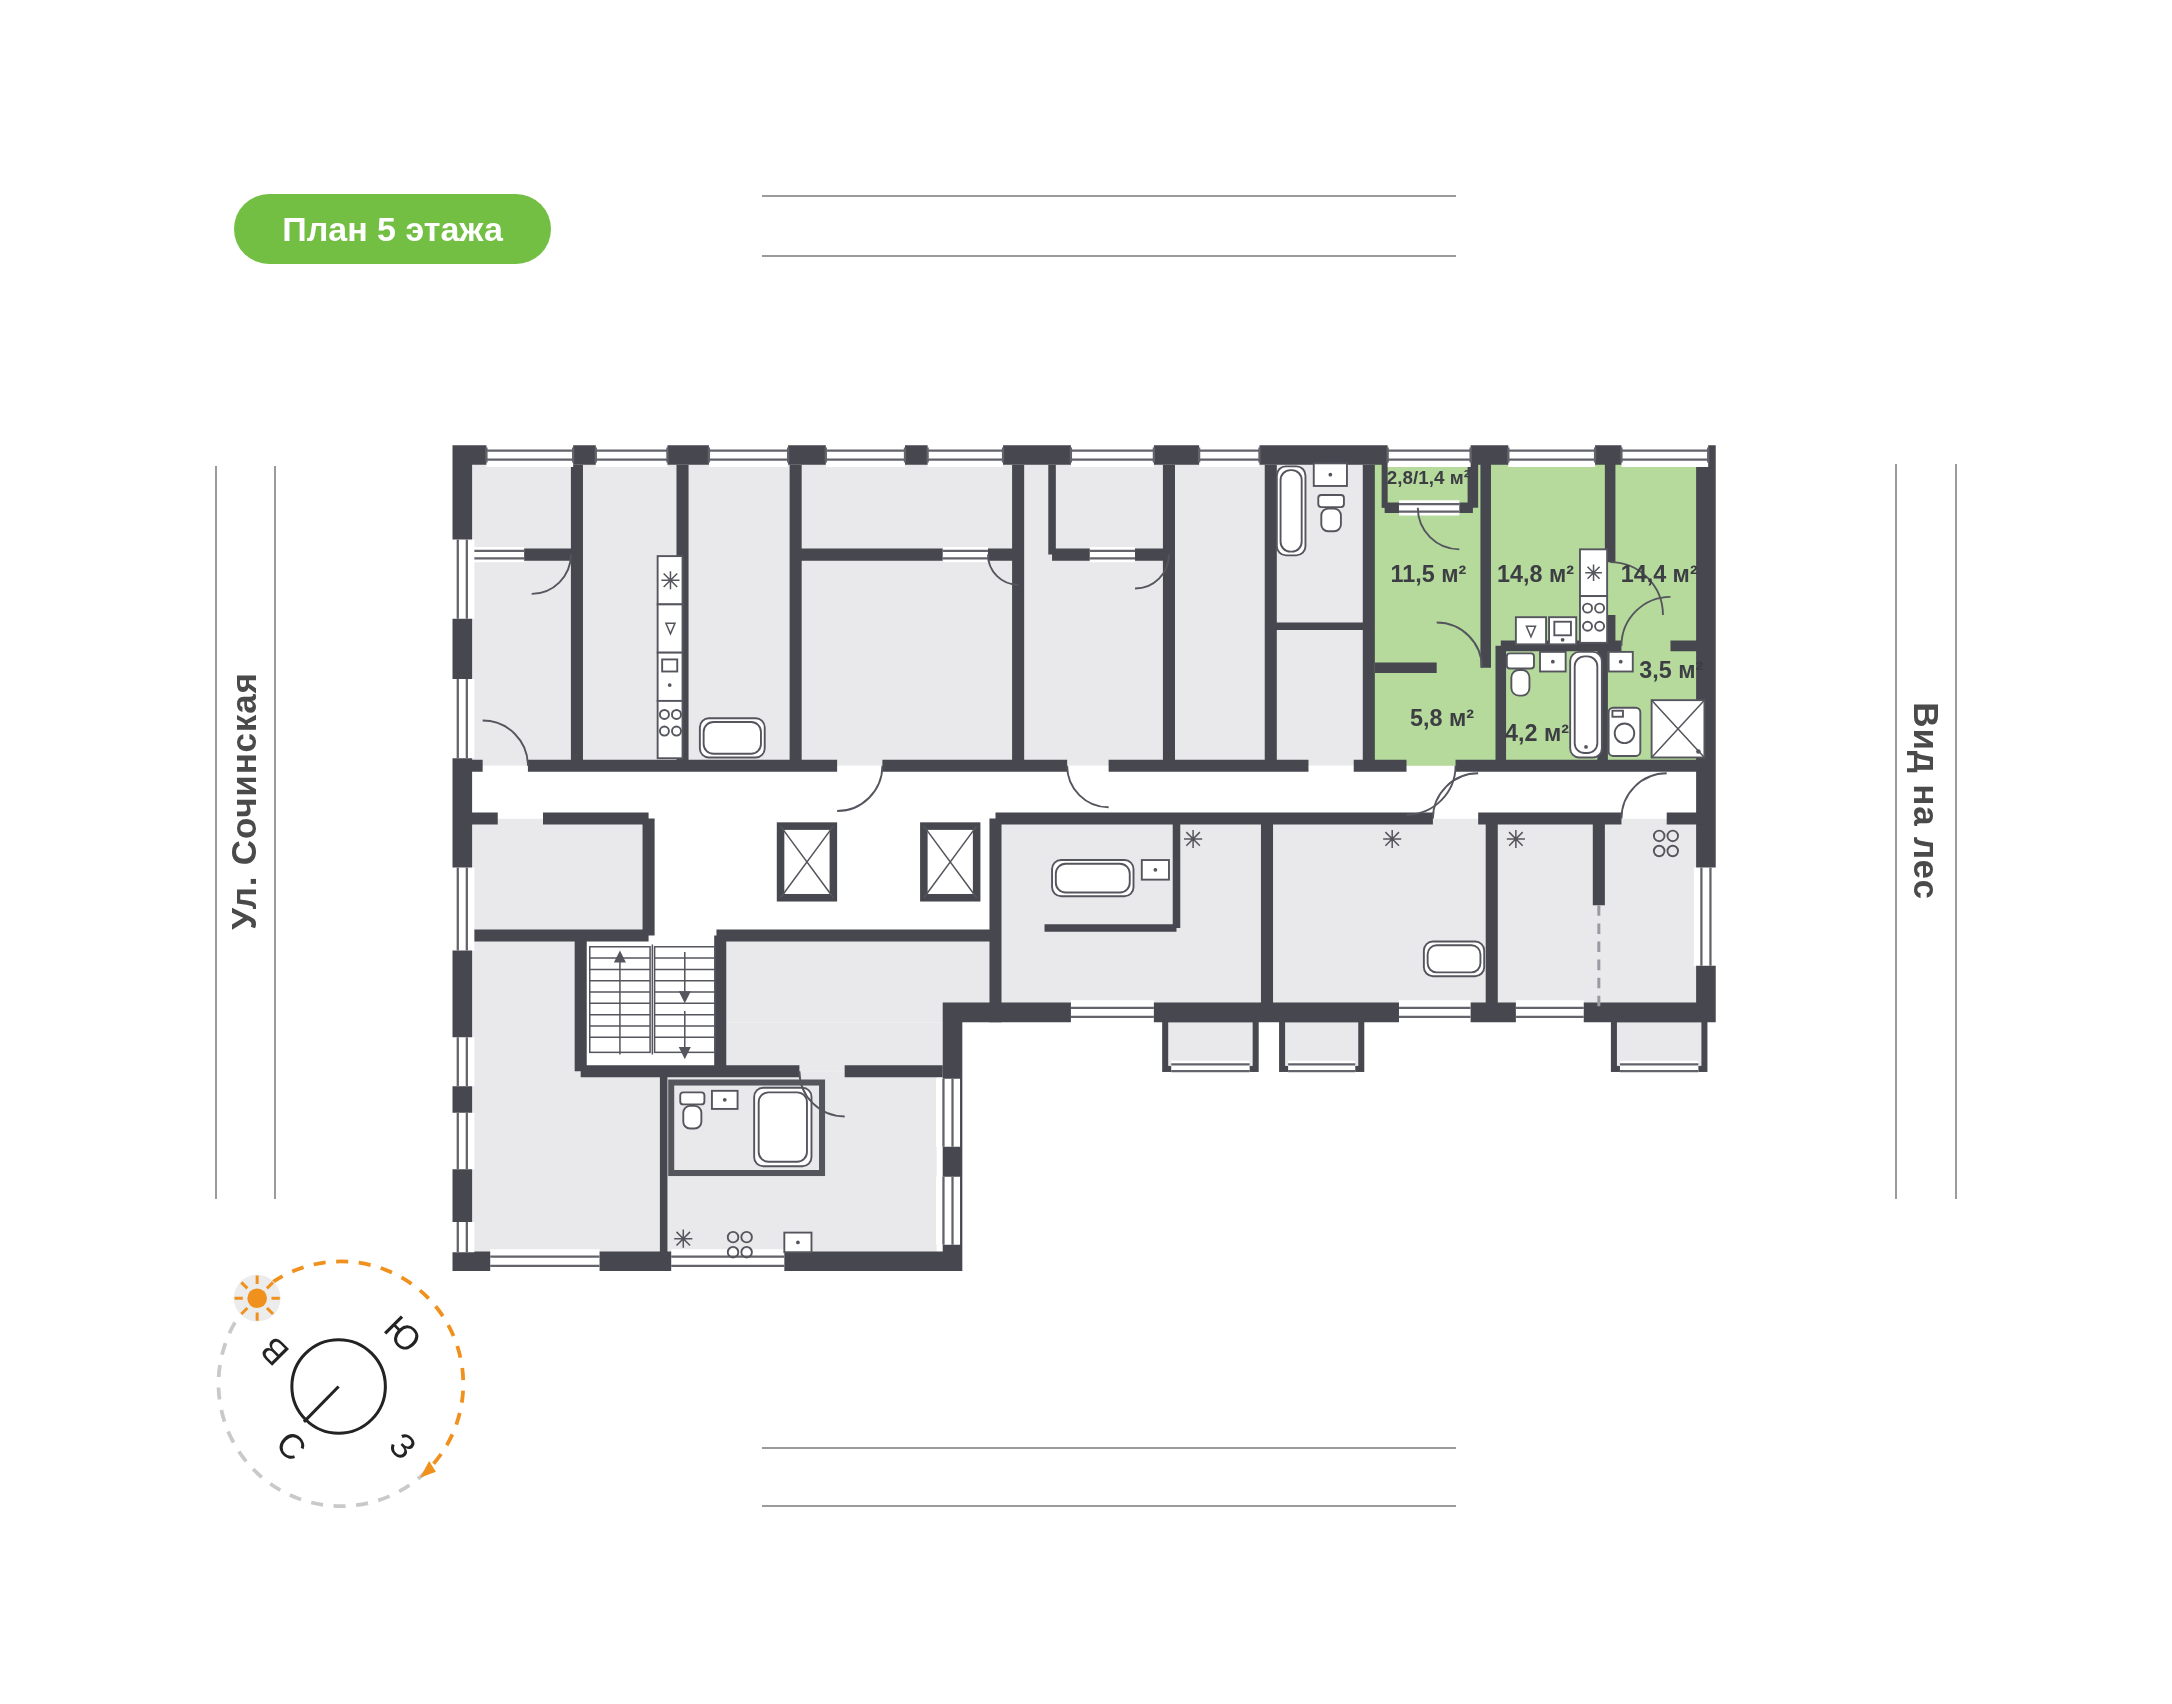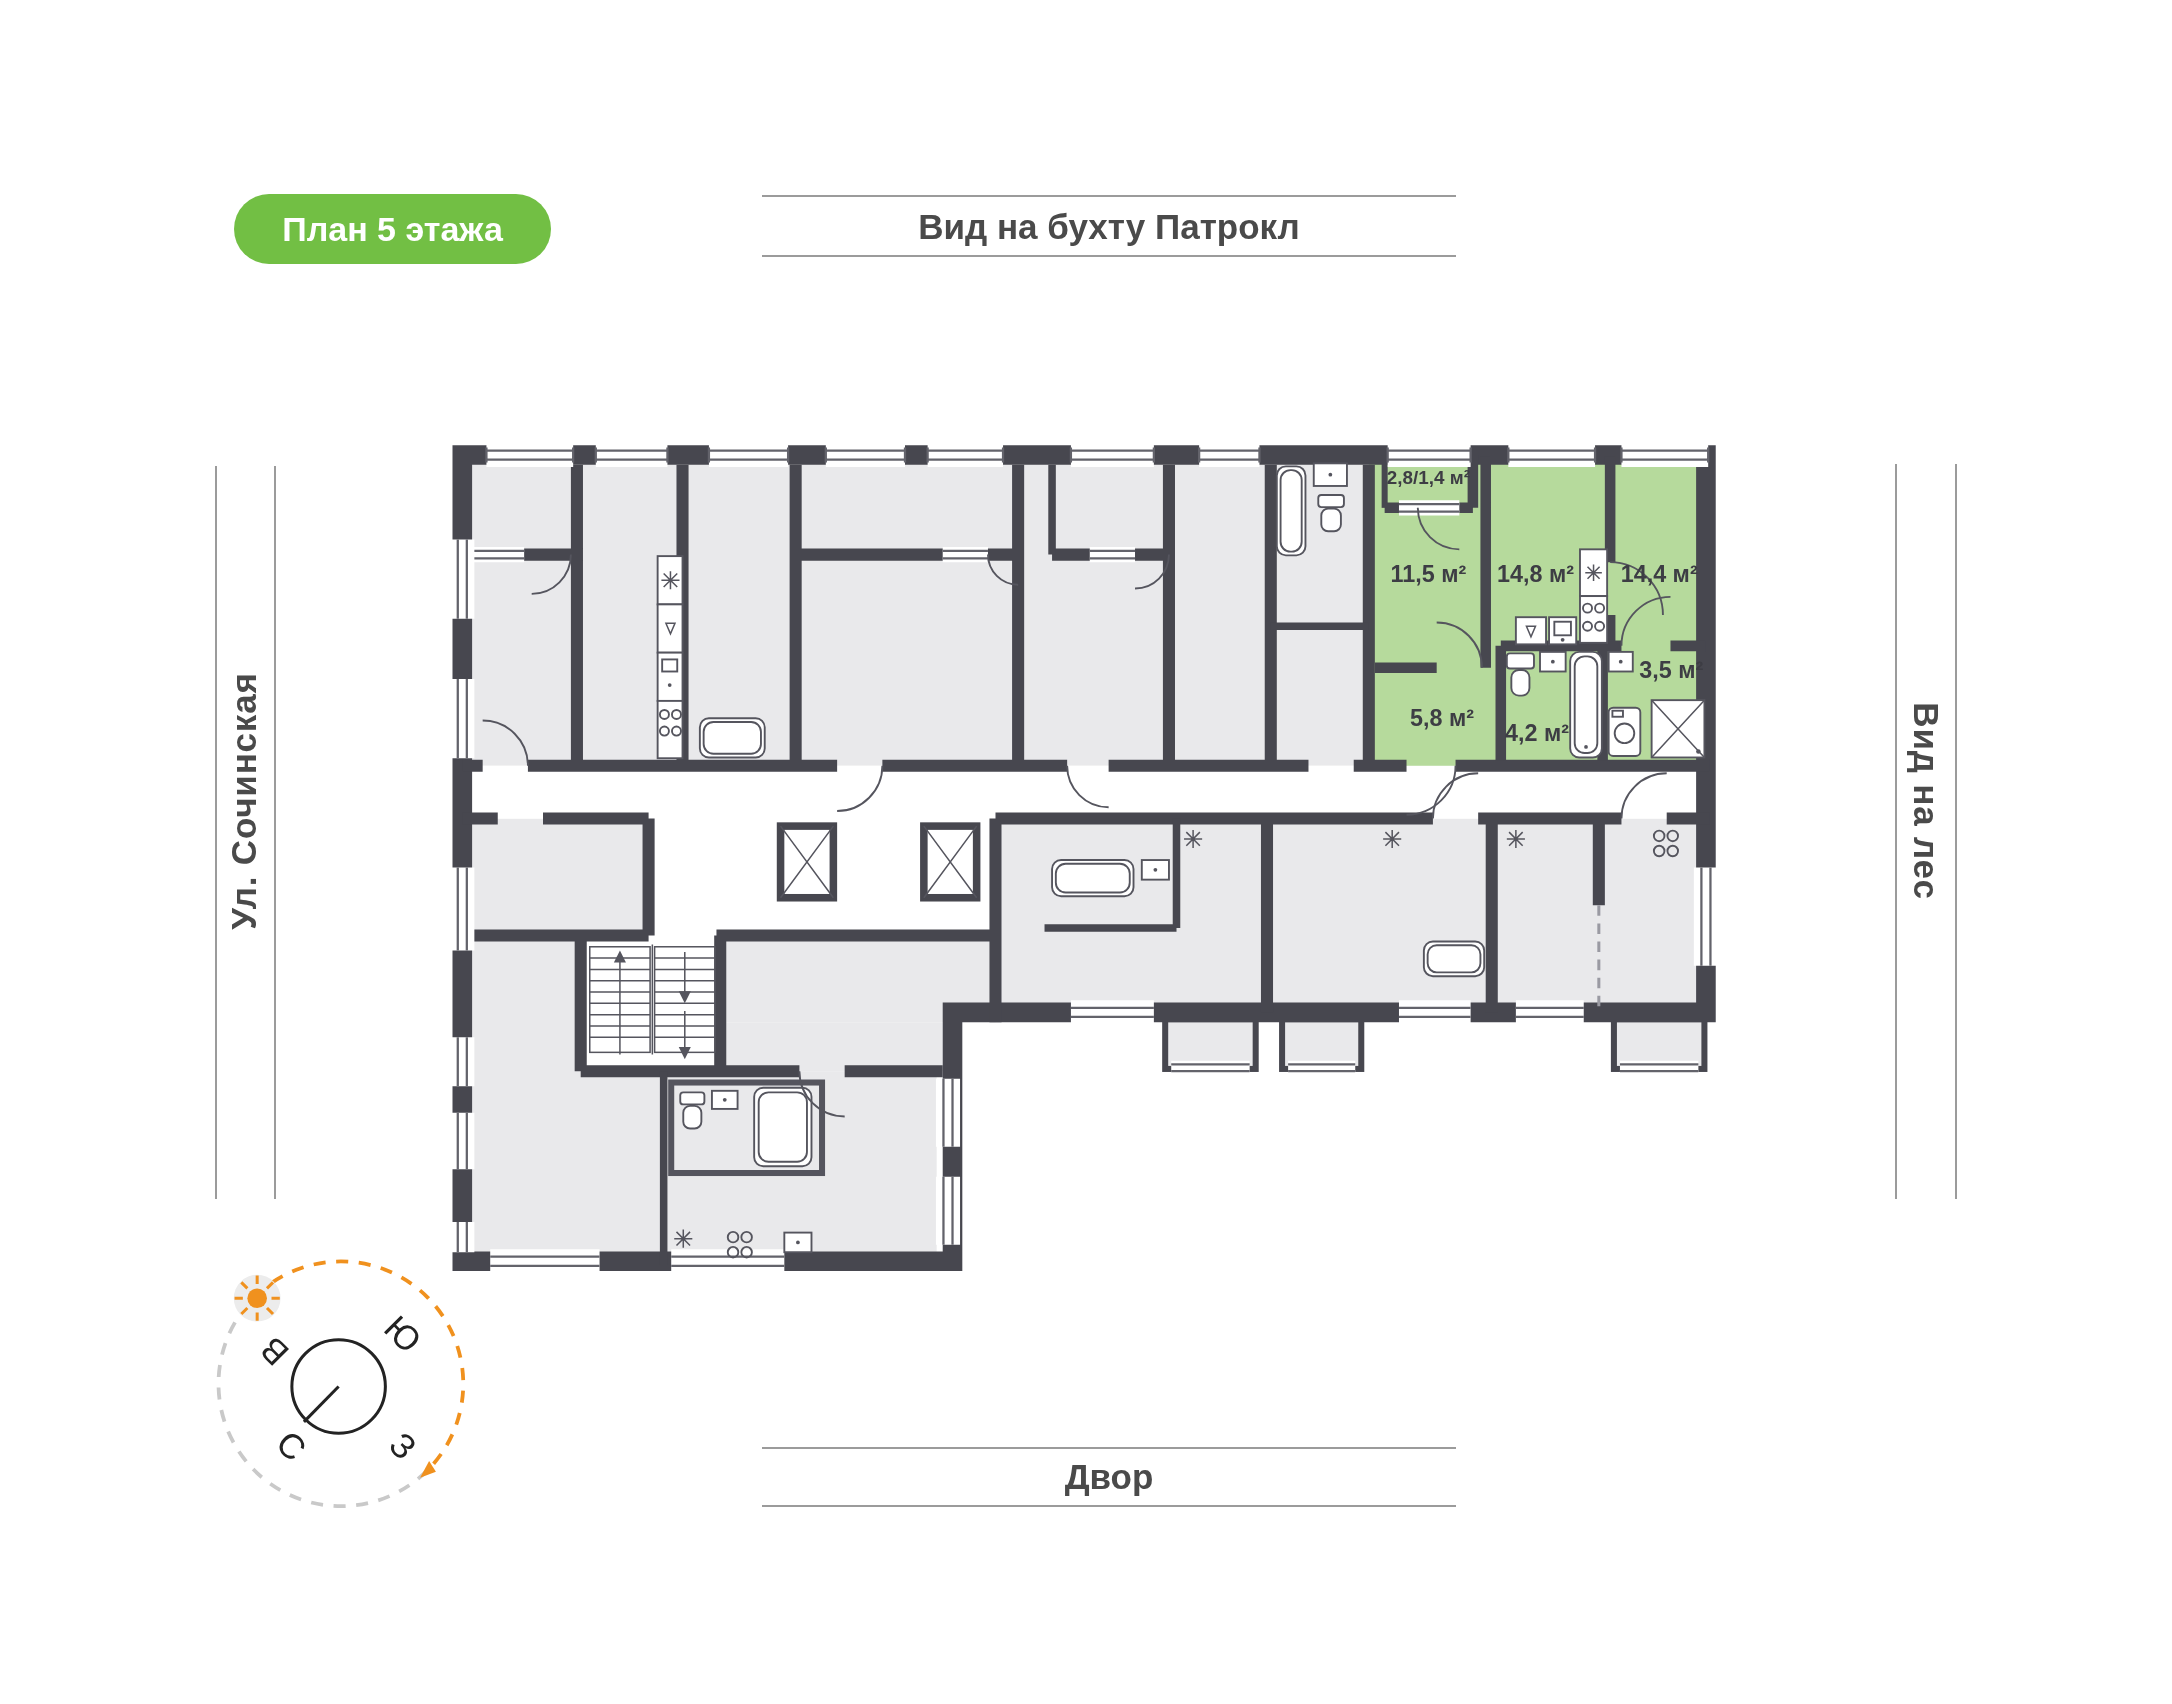--- a/index.html
+++ b/index.html
@@ -41,33 +41,31 @@
   .sunray{stroke:var(--orange);stroke-width:4;fill:none;}
 </style>
 </head>
 <body>
 
 <div class="stage">
 
   <div class="badge">План 5 этажа</div>
 
   <div class="hline" style="left:762px;top:195px;width:694px;"></div>
-  <div class="center-label" style="left:762px;top:207px;width:694px;">Вид на бухту Патрокл</div>
   <div class="hline" style="left:762px;top:255px;width:694px;"></div>
 
   <div class="vline" style="left:215px;top:466px;height:733px;"></div>
   <div class="vline" style="left:274px;top:466px;height:733px;"></div>
   <div class="side-label rot-l" style="left:244px;top:801px;">Ул. Сочинская</div>
 
   <div class="vline" style="left:1895px;top:464px;height:735px;"></div>
   <div class="vline" style="left:1955px;top:464px;height:735px;"></div>
   <div class="side-label rot-r" style="left:1926px;top:801px;">Вид на лес</div>
 
   <div class="hline" style="left:762px;top:1447px;width:694px;"></div>
-  <div class="center-label" style="left:762px;top:1457px;width:694px;">Двор</div>
   <div class="hline" style="left:762px;top:1505px;width:694px;"></div>
 
   <svg width="2172" height="1705" viewBox="0 0 2880 2260">
 
     <g>
       <rect class="room" x="608" y="598" width="1207" height="417"></rect>
       <rect class="room" x="1328" y="1085" width="939" height="262"></rect>
       <rect class="room" x="608" y="1085" width="252" height="155"></rect>
       <rect class="room" x="608" y="1240" width="162" height="437"></rect>
       <rect class="room" x="955" y="1240" width="365" height="115"></rect>

